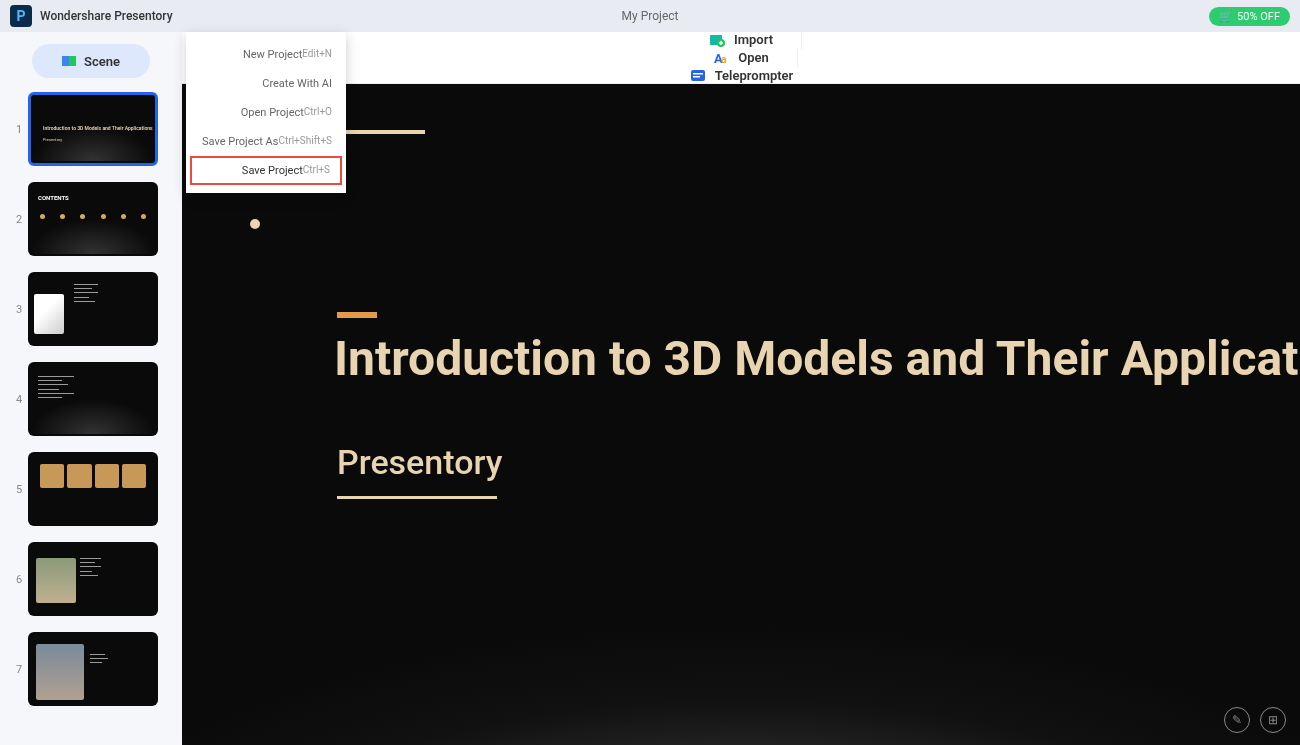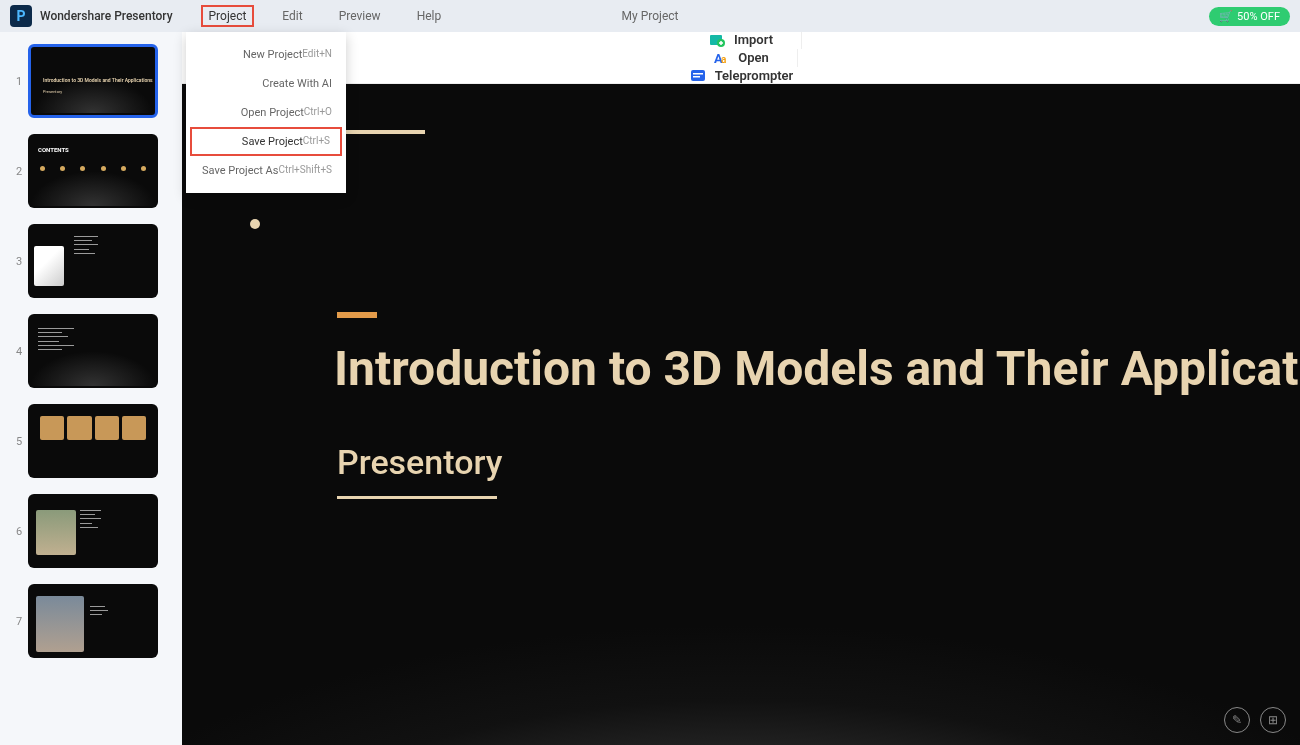--- a/index.html
+++ b/index.html
@@ -50,71 +50,69 @@
 .tool-item:last-child { border-right: none; }
 .tool-icon { width: 18px; height: 18px; display: flex; align-items: center; justify-content: center; }
 
 .canvas { flex: 1; background: #0a0a0a; position: relative; overflow: hidden; }
 .canvas-wave { position: absolute; left: 0; right: 0; bottom: 0; height: 450px; background: radial-gradient(ellipse 1200px 500px at 50% 140%, #555 0%, #333 25%, #111 45%, transparent 60%); }
 .canvas-wave2 { position: absolute; left: 0; right: 0; bottom: -100px; height: 500px; background: radial-gradient(ellipse 1400px 500px at 60% 140%, #444 0%, #222 30%, transparent 55%); }
 .canvas-line-top { position: absolute; top: 46px; left: 145px; width: 98px; height: 4px; background: #e8d4b0; }
 .canvas-dot1 { position: absolute; top: 95px; left: 70px; width: 12px; height: 12px; border: 2px solid #e8d4b0; border-radius: 50%; }
 .canvas-dot2 { position: absolute; top: 135px; left: 68px; width: 10px; height: 10px; background: #e8d4b0; border-radius: 50%; }
 .canvas-accent { position: absolute; top: 228px; left: 155px; width: 40px; height: 6px; background: #e39b4a; }
-.canvas-title { position: absolute; top: 256px; left: 152px; font-size: 48px; font-weight: 700; color: #e8d4b0; white-space: nowrap; }
+.canvas-title { position: absolute; top: 246px; left: 152px; font-size: 48px; font-weight: 700; color: #e8d4b0; white-space: nowrap; }
 .canvas-sub { position: absolute; top: 358px; left: 155px; font-size: 34px; font-weight: 500; color: #e8d4b0; }
 .canvas-underline { position: absolute; top: 412px; left: 155px; width: 160px; height: 3px; background: #e8d4b0; }
 
 .bottom-icons { position: absolute; bottom: 12px; right: 14px; display: flex; gap: 10px; }
 .bottom-icon { width: 26px; height: 26px; border: 1.5px solid #888; border-radius: 50%; display: flex; align-items: center; justify-content: center; color: #888; font-size: 12px; cursor: pointer; }
 </style>
 </head>
 <body>
 
 <div class="titlebar">
   <div class="logo-icon">P</div>
   <div class="app-name">Wondershare Presentory</div>
-  <div class="menu-items">
-    <div class="menu-item highlighted">Project</div>
-    <div class="menu-item">Edit</div>
-    <div class="menu-item">Preview</div>
-    <div class="menu-item">Help</div>
-  </div>
   <div class="project-name">My Project</div>
   <div class="promo-badge">
     <span>🛒</span>
     <span>50% OFF</span>
   </div>
 </div>
 
 <div class="dropdown">
   <div class="dropdown-item">
     <span>New Project</span>
     <span class="shortcut">Edit+N</span>
   </div>
   <div class="dropdown-item">
     <span>Create With AI</span>
     <span class="shortcut"></span>
   </div>
   <div class="dropdown-item">
     <span>Open Project</span>
     <span class="shortcut">Ctrl+O</span>
   </div>
+  <div class="dropdown-item">
+    <span>Save Project As</span>
+    <span class="shortcut">Ctrl+Shift+S</span>
+  </div>
   <div class="dropdown-item highlighted">
     <span>Save Project</span>
     <span class="shortcut">Ctrl+S</span>
   </div>
-  <div class="dropdown-item">
-    <span>Save Project As</span>
-    <span class="shortcut">Ctrl+Shift+S</span>
-  </div>
 </div>
 
 <div class="main">
   <div class="sidebar">
+    <div class="scene-btn">
+      <div class="scene-icon"></div>
+      <span>Scene</span>
+    </div>
     <div class="thumb-list">
       <div class="thumb-row">
         <div class="thumb-num">1</div>
         <div class="thumb selected">
           <div class="thumb-inner">
             <div class="thumb-wave"></div>
             <div class="thumb-title">Introduction to 3D Models and Their Applications</div>
             <div class="thumb-sub">Presentory</div>
           </div>
         </div>

